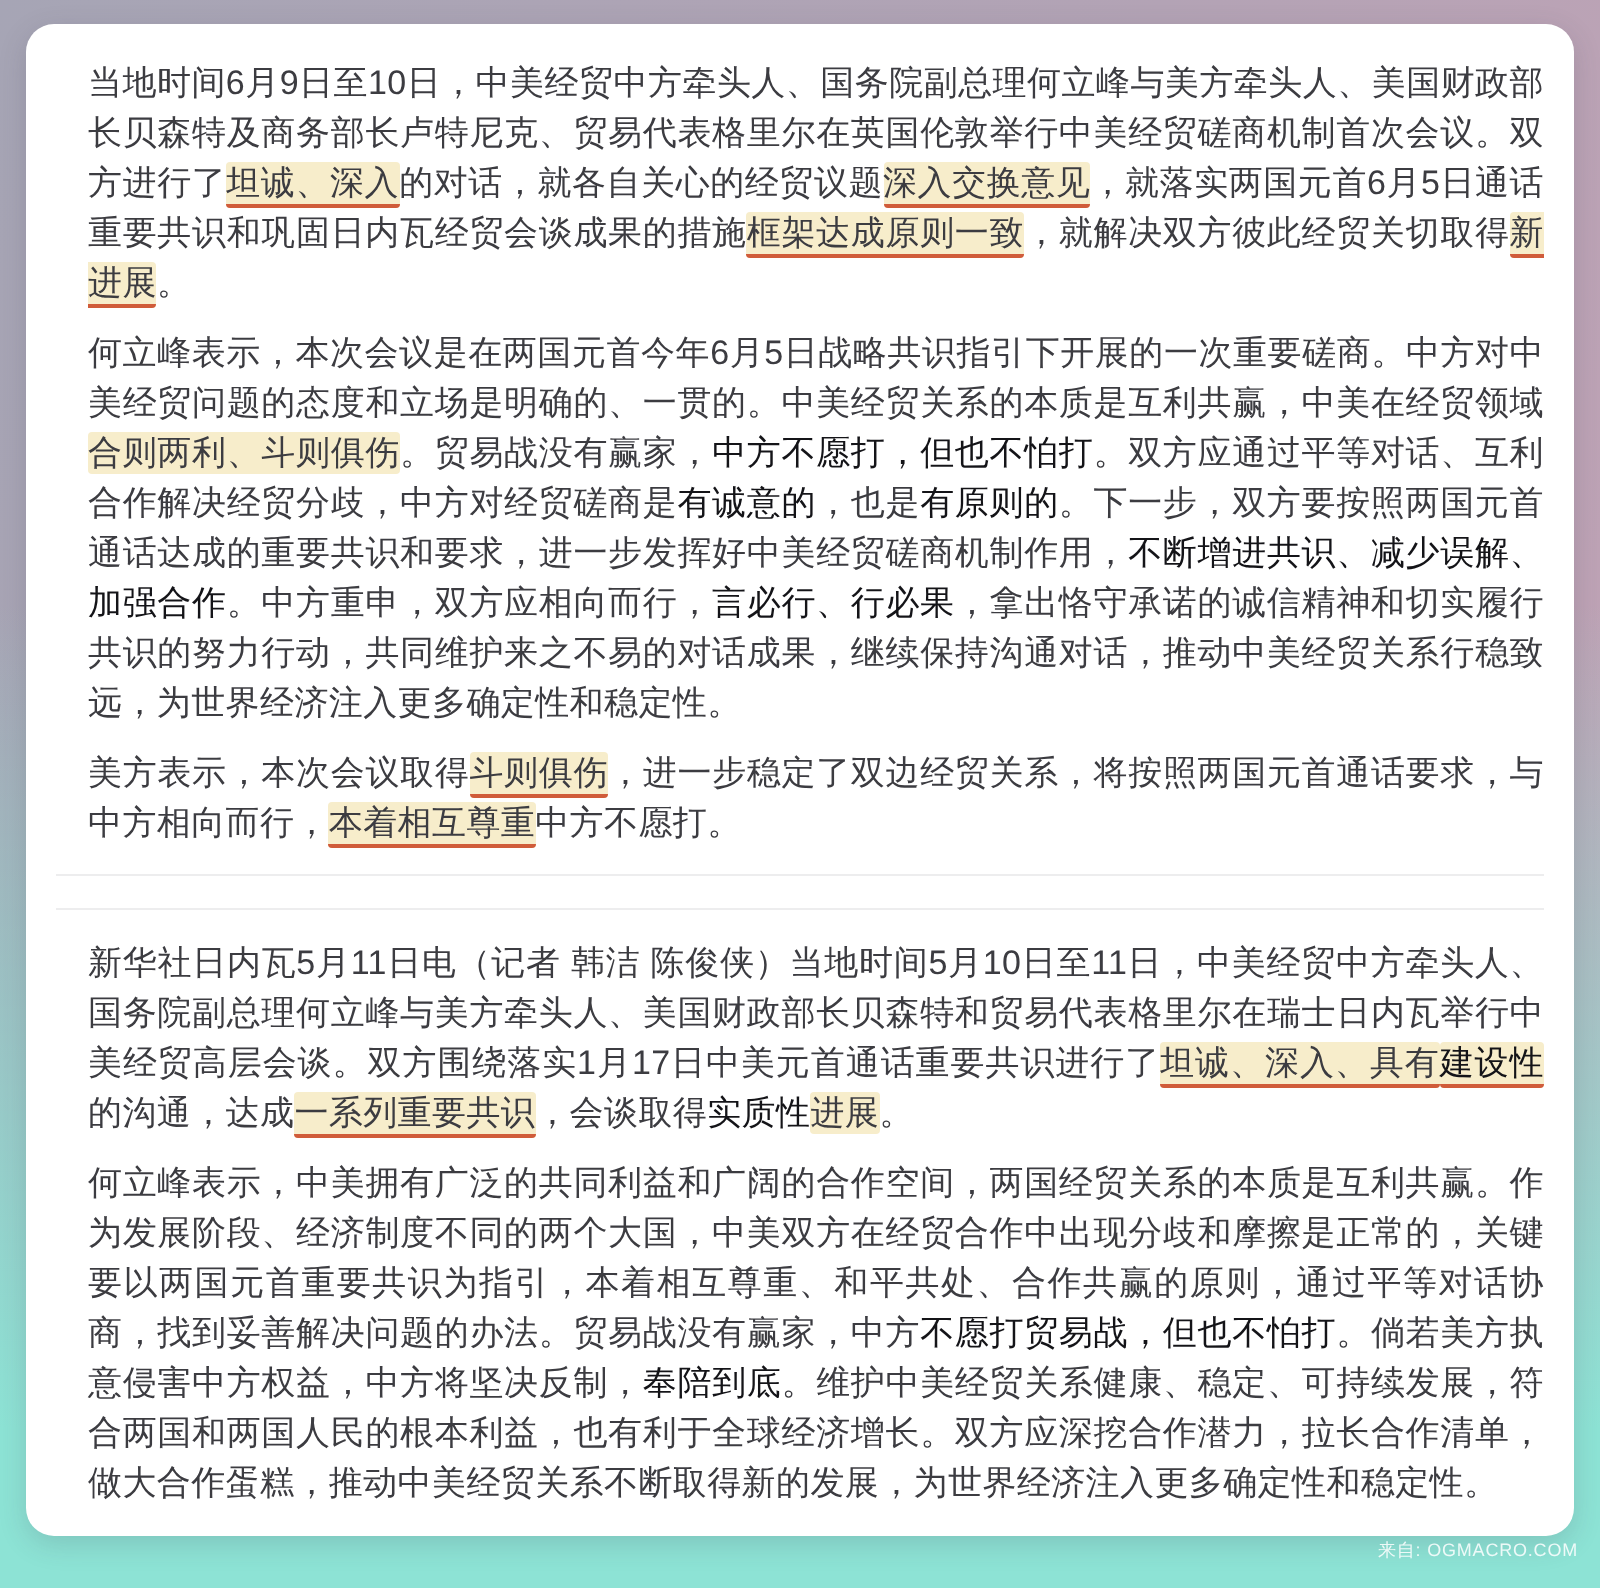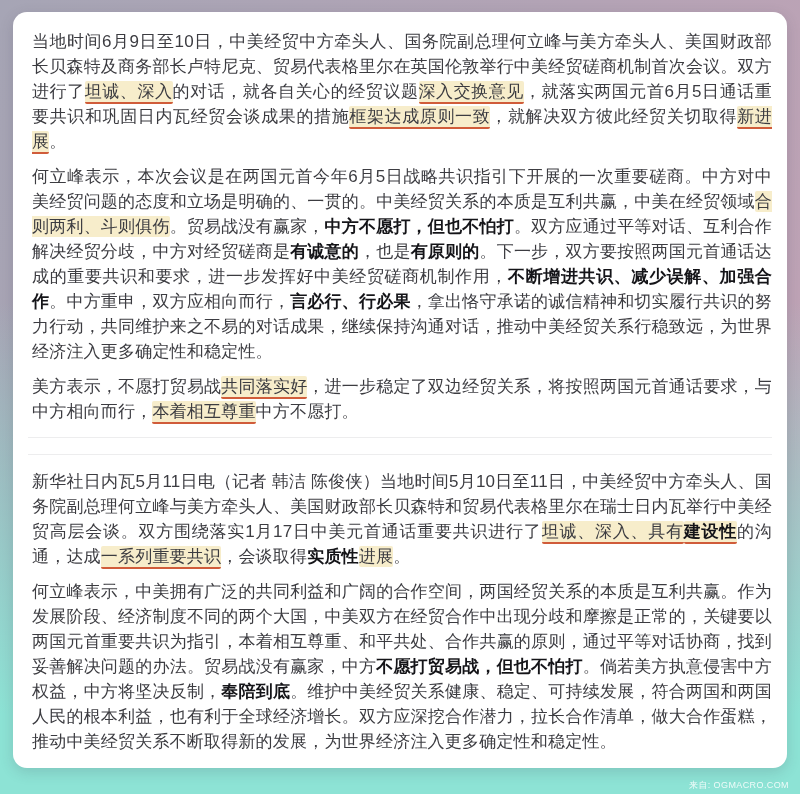--- a/index.html
+++ b/index.html
@@ -20,47 +20,47 @@
       linear-gradient(to bottom, rgba(141,227,213,0) 38%, var(--bg-bottom) 90%),
       linear-gradient(108deg, var(--bg-top-left) 0%, #b3a3b5 55%, var(--bg-top-right) 100%);
   }
   .card{
     position:absolute;left:13px;top:12px;width:774px;height:756px;
     background:#ffffff;border-radius:14px;
     box-shadow:0 4px 14px rgba(60,60,80,.18);
     padding:17px 15px;overflow:hidden;
   }
   #article p{
-    margin:0 0 10px 4px;
+    margin:0 0 10px 16px;
     font-size:17px;line-height:25px;letter-spacing:.2px;
     color:var(--text);text-align:justify;
   }
   #article p:last-child{margin-bottom:0;}
-  .r-bold{font-weight:700;color:var(--bold-text);}
+  .r-bold{font-weight:400;color:var(--bold-text);}
   .r-highlight{background:var(--highlight);border-radius:2px;padding:1px 0;}
   .r-underline{border-bottom:2px solid var(--underline);}
   .section-divider{margin:13px 0 14px 0;}
   .divider-line{height:1px;background:#ededee;}
   .divider-line + .divider-line{margin-top:16px;}
   .watermark{
-    position:absolute;right:11px;bottom:3px;
+    position:absolute;right:11px;bottom:13px;
     font-size:9px;line-height:12px;letter-spacing:.4px;
     color:rgba(255,255,255,.85);
     margin-left:40px;
   }
 </style>
 </head>
 <body>
 
 <div class="page">
   <div class="card">
     <div id="article">
         <p><span class="run">当地时间6月9日至10日，中美经贸中方牵头人、国务院副总理何立峰与美方牵头人、美国财政部长贝森特及商务部长卢特尼克、贸易代表格里尔在英国伦敦举行中美经贸磋商机制首次会议。双方进行了</span><span class="run r-highlight r-underline">坦诚、深入</span><span class="run">的对话，就各自关心的经贸议题</span><span class="run r-highlight r-underline">深入交换意见</span><span class="run">，就落实两国元首6月5日通话重要共识和巩固日内瓦经贸会谈成果的措施</span><span class="run r-highlight r-underline">框架达成原则一致</span><span class="run">，就解决双方彼此经贸关切取得</span><span class="run r-highlight r-underline">新进展</span><span class="run">。</span></p>
         <p><span class="run">何立峰表示，本次会议是在两国元首今年6月5日战略共识指引下开展的一次重要磋商。中方对中美经贸问题的态度和立场是明确的、一贯的。中美经贸关系的本质是互利共赢，中美在经贸领域</span><span class="run r-highlight">合则两利、斗则俱伤</span><span class="run">。贸易战没有赢家，</span><span class="run r-bold">中方不愿打，但也不怕打</span><span class="run">。双方应通过平等对话、互利合作解决经贸分歧，中方对经贸磋商是</span><span class="run r-bold">有诚意的</span><span class="run">，也是</span><span class="run r-bold">有原则的</span><span class="run">。下一步，双方要按照两国元首通话达成的重要共识和要求，进一步发挥好中美经贸磋商机制作用，</span><span class="run r-bold">不断增进共识、减少误解、加强合作</span><span class="run">。中方重申，双方应相向而行，</span><span class="run r-bold">言必行、行必果</span><span class="run">，拿出恪守承诺的诚信精神和切实履行共识的努力行动，共同维护来之不易的对话成果，继续保持沟通对话，推动中美经贸关系行稳致远，为世界经济注入更多确定性和稳定性。</span></p>
-        <p><span class="run">美方表示，不愿打贸易战</span><span class="run r-highlight r-underline">共同落实好</span><span class="run">，进一步稳定了双边经贸关系，将按照两国元首通话要求，与中方相向而行，</span><span class="run r-highlight r-underline">本着相互尊重</span><span class="run">中方不愿打。</span></p>
+        <p><span class="run">美方表示，本次会议取得</span><span class="run r-highlight r-underline">斗则俱伤</span><span class="run">，进一步稳定了双边经贸关系，将按照两国元首通话要求，与中方相向而行，</span><span class="run r-highlight r-underline">本着相互尊重</span><span class="run">中方不愿打。</span></p>
         <div class="section-divider">
           <div class="divider-line"></div>
           <div class="divider-line"></div>
         </div>
         <p><span class="run">新华社日内瓦5月11日电（记者 韩洁 陈俊侠）当地时间5月10日至11日，中美经贸中方牵头人、国务院副总理何立峰与美方牵头人、美国财政部长贝森特和贸易代表格里尔在瑞士日内瓦举行中美经贸高层会谈。双方围绕落实1月17日中美元首通话重要共识进行了</span><span class="run r-highlight r-underline">坦诚、深入、具有</span><span class="run r-bold r-highlight r-underline">建设性</span><span class="run">的沟通，达成</span><span class="run r-highlight r-underline">一系列重要共识</span><span class="run">，会谈取得</span><span class="run r-bold">实质性</span><span class="run r-highlight">进展</span><span class="run">。</span></p>
         <p><span class="run">何立峰表示，中美拥有广泛的共同利益和广阔的合作空间，两国经贸关系的本质是互利共赢。作为发展阶段、经济制度不同的两个大国，中美双方在经贸合作中出现分歧和摩擦是正常的，关键要以两国元首重要共识为指引，本着相互尊重、和平共处、合作共赢的原则，通过平等对话协商，找到妥善解决问题的办法。贸易战没有赢家，中方</span><span class="run r-bold">不愿打贸易战，但也不怕打</span><span class="run">。倘若美方执意侵害中方权益，中方将坚决反制，</span><span class="run r-bold">奉陪到底</span><span class="run">。维护中美经贸关系健康、稳定、可持续发展，符合两国和两国人民的根本利益，也有利于全球经济增长。双方应深挖合作潜力，拉长合作清单，做大合作蛋糕，推动中美经贸关系不断取得新的发展，为世界经济注入更多确定性和稳定性。</span></p>
       </div>
   </div>
   <div class="watermark">来自: OGMACRO.COM</div>
 </div>

